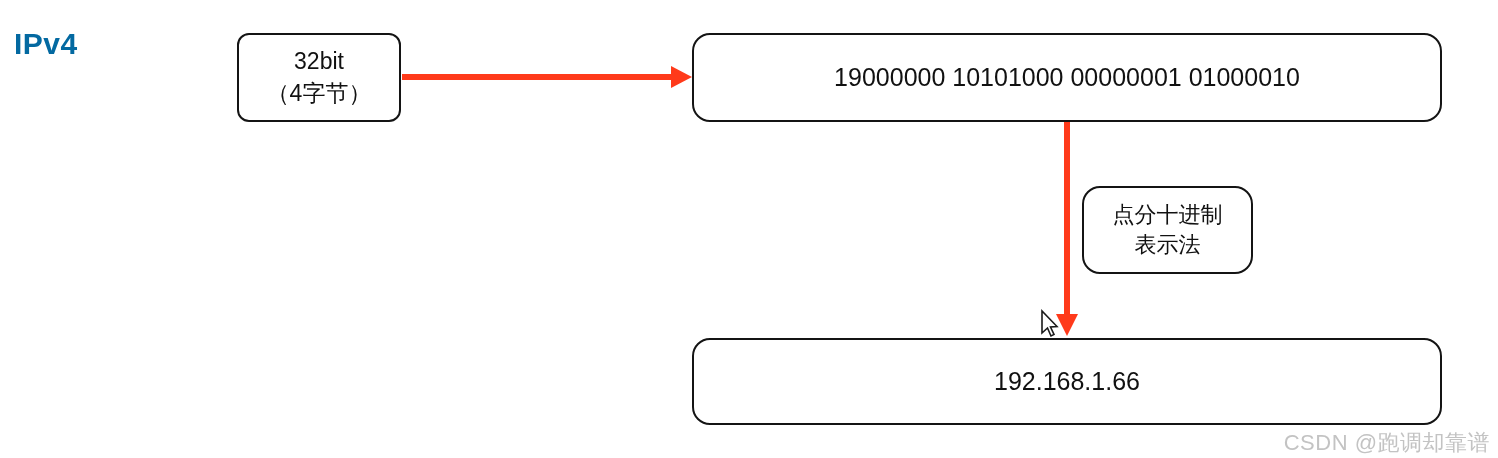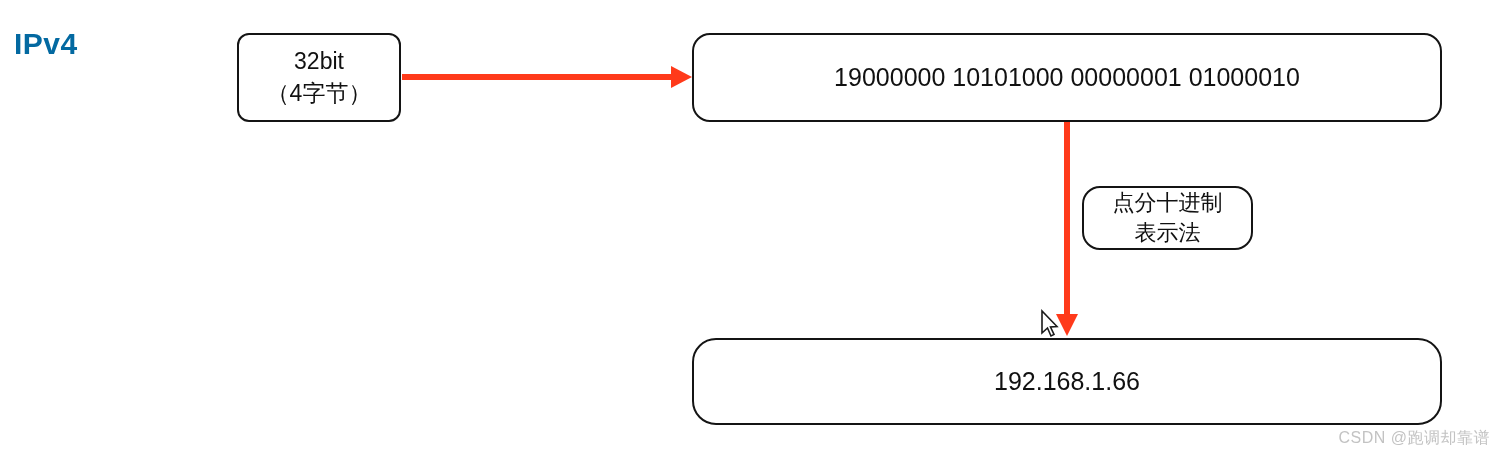--- a/index.html
+++ b/index.html
@@ -43,28 +43,27 @@
     border-radius: 12px;
     font-size: 23px;
   }
   .node-binary {
     left: 692px; top: 33px;
     width: 750px; height: 89px;
     font-size: 25px;
   }
   .node-notation {
     left: 1082px; top: 186px;
-    width: 171px; height: 64px;
+    width: 171px; height: 88px;
     font-size: 22px;
   }
   .node-decimal {
     left: 692px; top: 338px;
     width: 750px; height: 87px;
     font-size: 25px;
-    border-radius: 24px;
   }
   .arrow-shaft-h {
     position: absolute;
     left: 402px; top: 74px;
     width: 272px; height: 6px;
   }
   .arrow-head-right {
     position: absolute;
     left: 671px; top: 66px;
     width: 0; height: 0;
@@ -88,21 +87,21 @@
     border-top-style: solid;
   }
   .cursor {
     position: absolute;
     left: 1039px; top: 309px;
     width: 20px; height: 29px;
   }
   .watermark {
     position: absolute;
     right: 8px; top: 428px;
-    font-size: 16px;
+    font-size: 22px;
     color: #c3c3c3;
     letter-spacing: 0.5px;
   }
 </style>
 </head>
 <body>
 
 <div class="canvas">
 
   <div class="page-title">IPv4</div>

